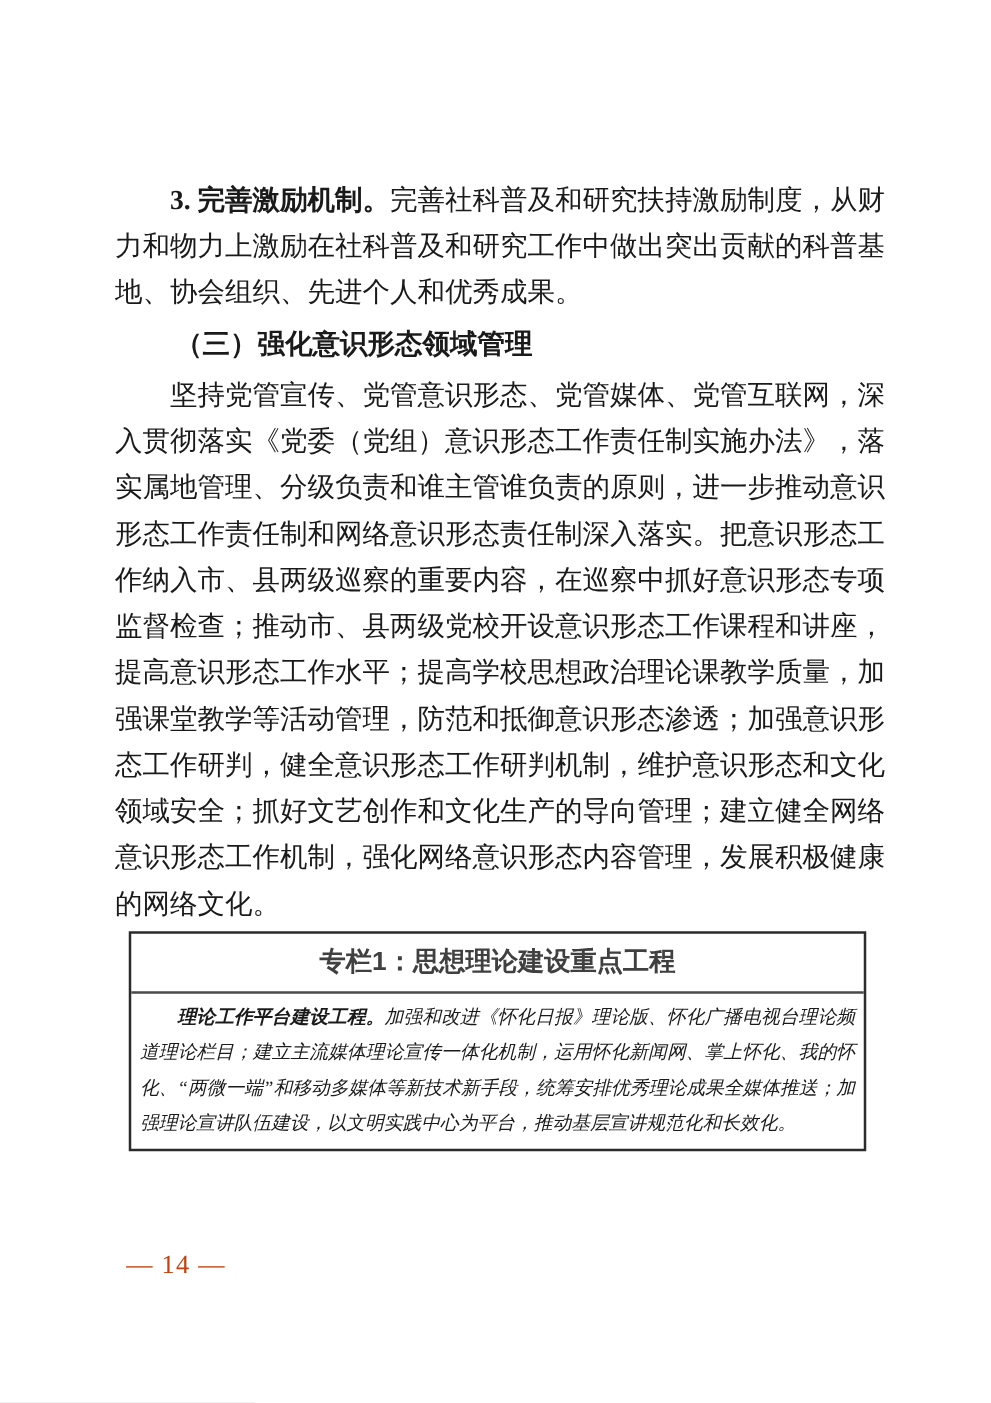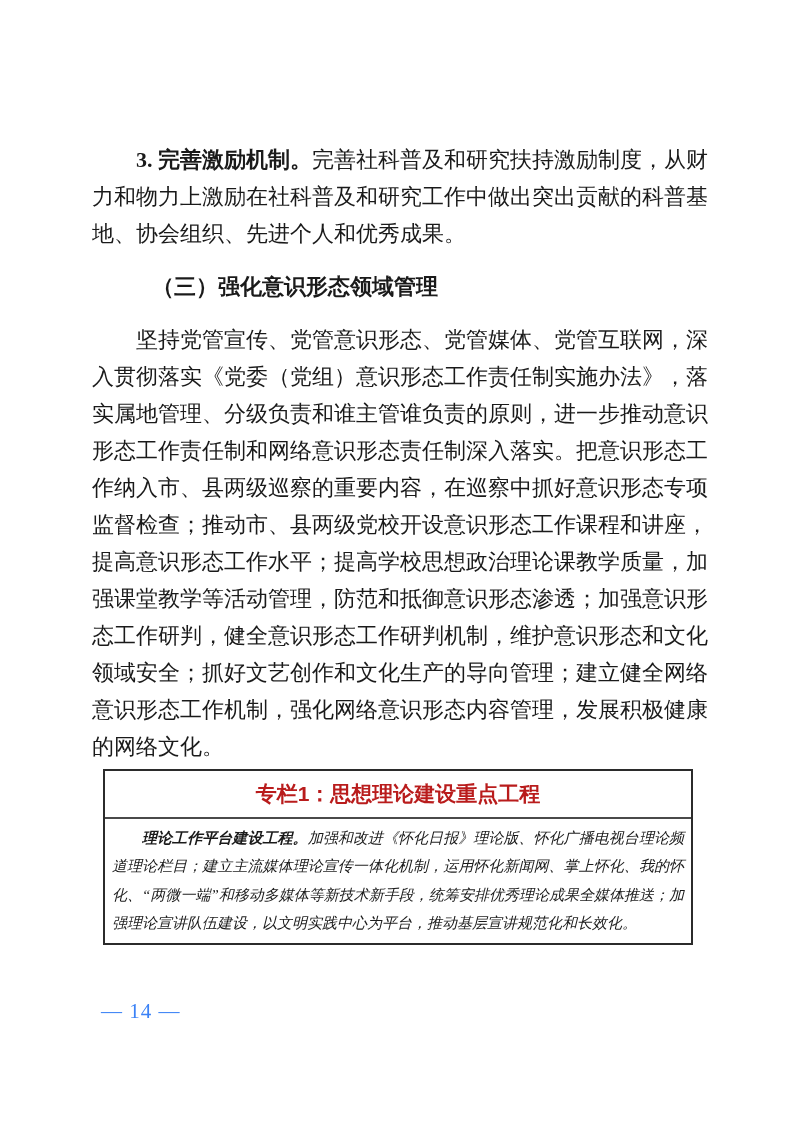--- a/index.html
+++ b/index.html
@@ -30,42 +30,42 @@
     text-align: justify;
     text-indent: 2em;
     word-break: break-all;
   }
   .lead-hei {
     font-family: Liberation Serif, serif;
     font-weight: 700;
     font-style: normal;
   }
   .heading {
-    margin: 16px;
+    margin: 4px;
     font-size: 22px;
     line-height: 37px;
     font-family: "Liberation Sans", sans-serif;
     font-weight: 700;
     text-indent: 2em;
   }
   .column-box {
     box-sizing: border-box;
     margin: 4px 0 0 11px;
     width: 590px;
     border: 2px solid #2b2b2b;
     background: #ffffff;
   }
   .column-box-header {
     height: 46px;
     line-height: 46px;
     text-align: center;
     font-family: "Liberation Sans", sans-serif;
     font-weight: 700;
     font-size: 21px;
-    color: #b91c1c;
+    color: #404040;
     border-bottom: 2px solid #4a4a4a;
   }
   .column-box-body {
     padding: 5px 7px 6px 7px;
   }
   .box-para {
     margin: 0;
     font-size: 15px;
     line-height: 28.3px;
     text-align: justify;
@@ -77,21 +77,21 @@
     font-weight: 700;
     font-style: italic;
   }
   .page-number {
     position: absolute;
     left: 101px;
     top: 999px;
     font-size: 21px;
     line-height: 24px;
     letter-spacing: 1px;
-    color: #3b82f6;
+    color: #c2410c;
     white-space: pre;
   }
 </style>
 </head>
 <body>
 
 <div class="page">
 
   <div class="content">
 

